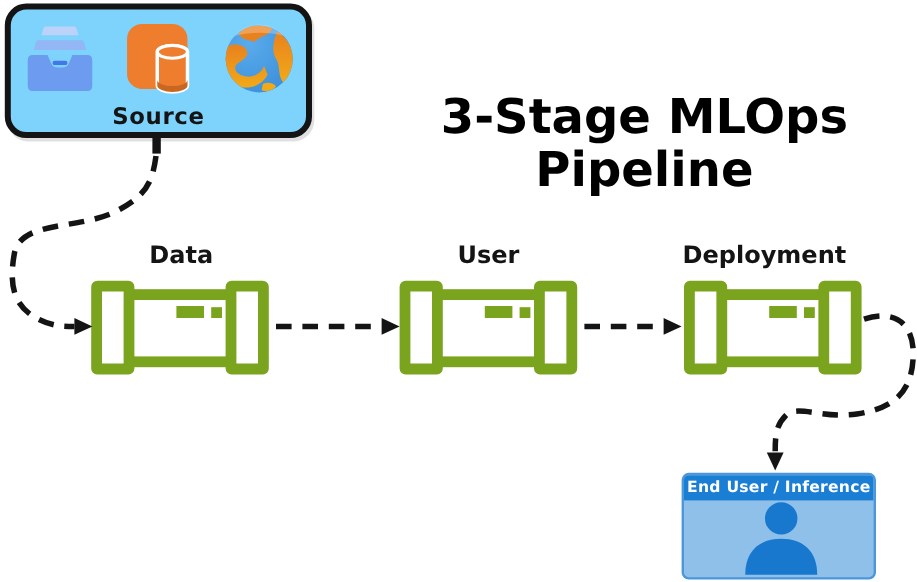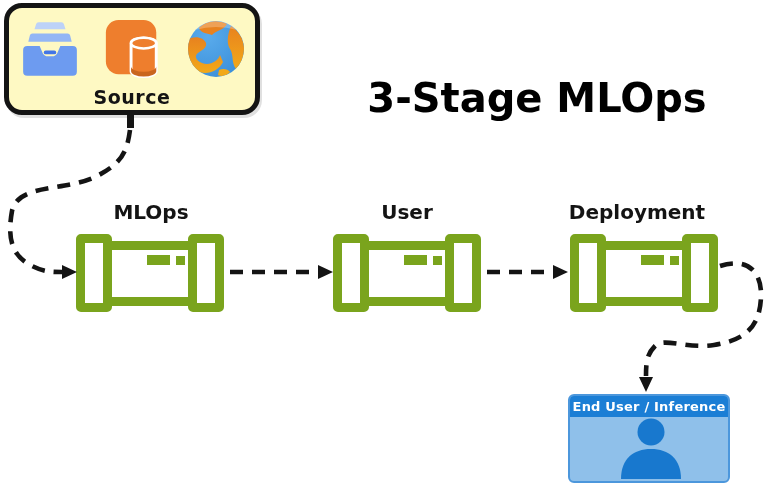--- a/index.html
+++ b/index.html
@@ -3,21 +3,21 @@
 <meta charset="utf-8">
 <style>
   html,body{margin:0;padding:0;background:#fff;}
   .canvas{
     position:relative;width:764px;height:485px;background:#ffffff;overflow:hidden;
     font-family:"DejaVu Sans","Liberation Sans",sans-serif;
   }
   
   .source-box{
     position:absolute;left:4px;top:3px;width:256px;height:112px;
-    background:#fef9c3;border:5px solid var(--ink);border-radius:18px;
+    background:#7dd3fc;border:5px solid var(--ink);border-radius:18px;
     box-sizing:border-box;box-shadow:2px 3px 0 rgba(0,0,0,.12);
   }
   .source-icons{position:absolute;left:10px;top:9px;right:8px;height:64px;display:flex;justify-content:space-between;align-items:center;}
   .source-label{
     position:absolute;left:0;right:0;top:78px;text-align:center;
     font-size:19px;font-weight:bold;color:var(--ink);letter-spacing:.5px;
   }
   
   .diagram-title{
     position:absolute;left:337px;top:36px;width:400px;text-align:center;
@@ -103,23 +103,24 @@
           <path d="M34,52 C38,50 43,51 45,54 C42,58 36,59 33,57 Z" style="fill:var(--land-yellow)"></path>
         </g>
         <path d="M10,12 A28,28 0 0 1 52,12 A40,18 0 0 0 10,12 Z" fill="#ffffff" opacity="0.25"></path>
       </svg>
     </div>
     <div class="source-label">Source</div>
   </div>
 
   <div class="diagram-title">
     <div>3-Stage MLOps</div>
+    <div>Pipeline</div>
   </div>
 
-  <div class="stage-label" style="left:151px">MLOps</div>
+  <div class="stage-label" style="left:151px">Data</div>
   <div class="stage-label" style="left:407px">User</div>
   <div class="stage-label" style="left:637px">Deployment</div>
 
   <div class="pipe" style="left:76px">
     <div class="pipe-body"></div>
     <div class="flange left"></div>
     <div class="flange right"></div>
     <div class="mark-dash"></div>
     <div class="mark-dot"></div>
   </div>

